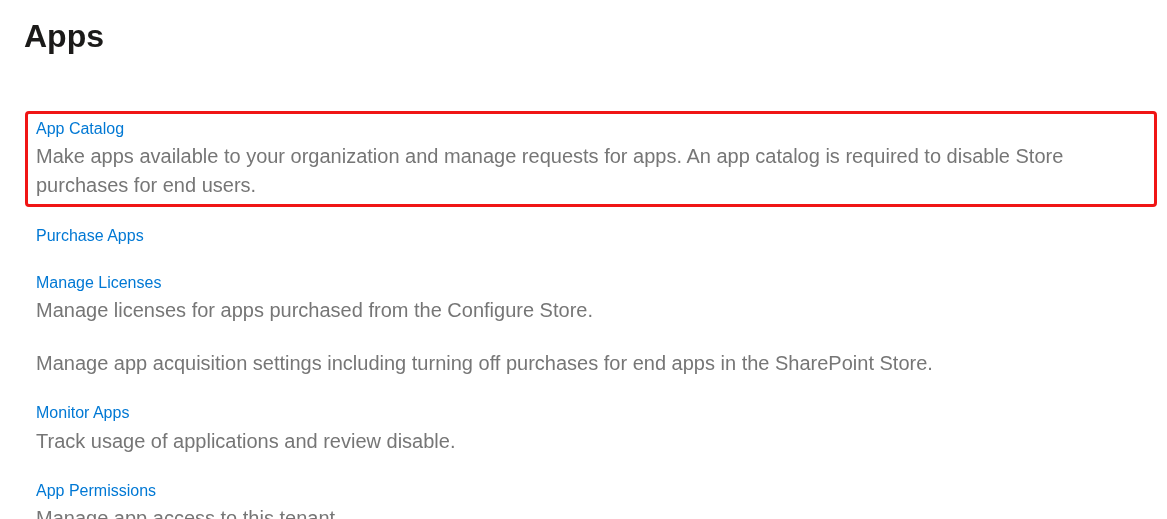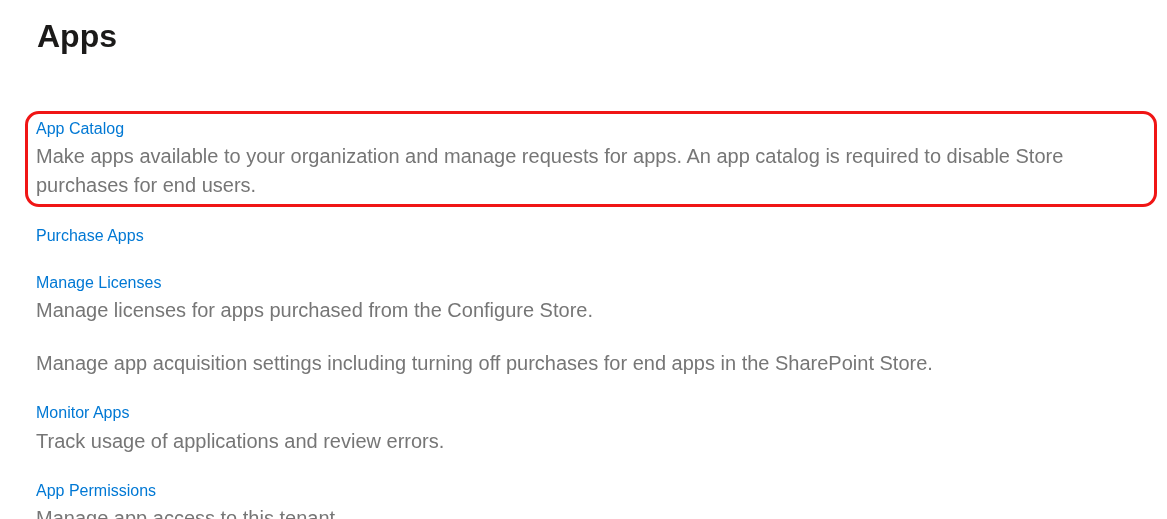--- a/index.html
+++ b/index.html
@@ -12,31 +12,30 @@
       background: #ffffff;
       width: 1167px;
       height: 519px;
       padding: 18px 24px;
     }
     .page-title {
       font-size: 32px;
       font-weight: 700;
       color: #1b1a19;
       margin-bottom: 56px;
-      margin-left: 13px;
     }
     .items-container {
       padding-left: 12px;
     }
     .item {
       margin-bottom: 24px;
     }
     .item.highlighted {
       border: 3px solid #f01515;
-      border-radius: 14px;
+      border-radius: 4px;
       padding: 4px 8px;
       margin-left: -11px;
       margin-bottom: 18px;
       width: 1132px;
     }
     .item-link {
       color: #0078d4;
       font-size: 16px;
       text-decoration: none;
       display: inline-block;
@@ -70,21 +69,21 @@
     <a class="item-link">Manage Licenses</a>
     <div class="item-description">Manage licenses for apps purchased from the Configure Store.</div>
   </div>
 
   <div class="item">
     <div class="item-description">Manage app acquisition settings including turning off purchases for end apps in the SharePoint Store.</div>
   </div>
 
   <div class="item">
     <a class="item-link">Monitor Apps</a>
-    <div class="item-description">Track usage of applications and review errors.</div>
+    <div class="item-description">Track usage of applications and review disable.</div>
   </div>
 
   <div class="item">
     <a class="item-link">App Permissions</a>
     <div class="item-description">Manage app access to this tenant.</div>
   </div>
 
 </div>
 
 </body></html>

